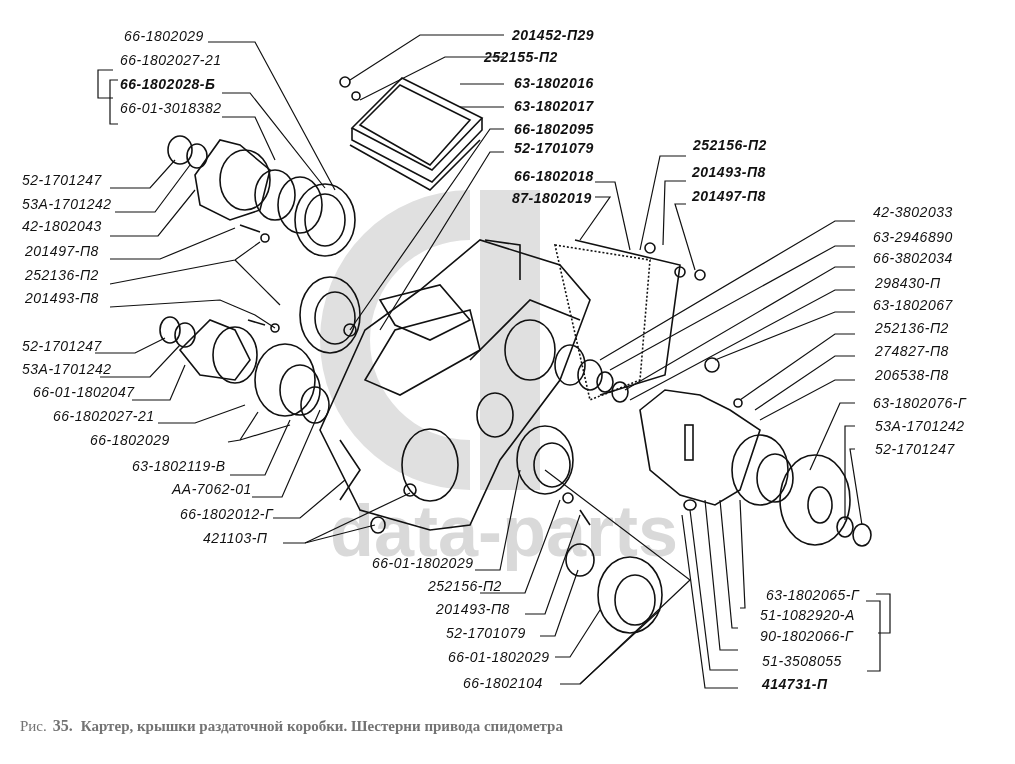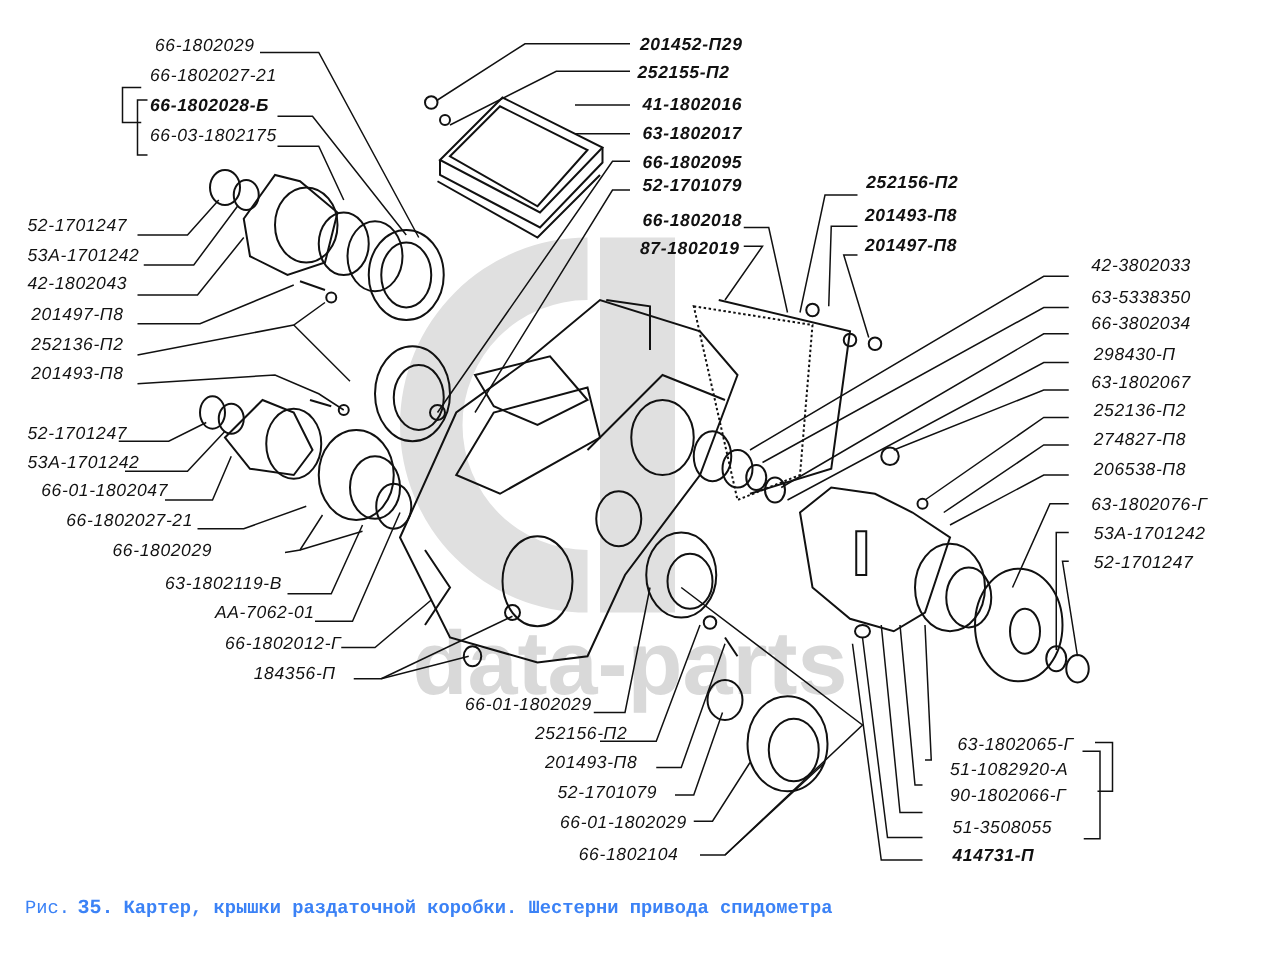--- a/index.html
+++ b/index.html
@@ -1,20 +1,20 @@
 <!DOCTYPE html>
 <html><head>
 <meta charset="utf-8">
 <style>
   html, body { margin:0; padding:0; background:#fff; }
   body { width:1015px; height:764px; position:relative; overflow:hidden; font-family:"Liberation Sans", sans-serif; }
   #canvas { position:absolute; left:0; top:0; width:1015px; height:764px; }
   .lbl { position:absolute; font-family:"Liberation Sans", sans-serif; font-style:italic; font-size:14px; color:#111; white-space:nowrap; letter-spacing:0.5px; line-height:16px; }
   .lbl.b { font-weight:bold; }
-  #caption { position:absolute; left:20px; top:717px; font-family:Liberation Mono, monospace; font-size:15px; color:#3b82f6; white-space:nowrap; }
+  #caption { position:absolute; left:20px; top:717px; font-family:Liberation Serif, serif; font-size:15px; color:#737373; white-space:nowrap; }
   #caption .num { font-weight:bold; font-size:16px; margin:0 8px 0 6px; }
   #caption .txt { font-weight:bold; }
   #watermark-text { position:absolute; left:330px; top:490px; font-family:"Liberation Sans", sans-serif; font-size:72px; color:#d9d9d9; font-weight:bold; white-space:nowrap; }
 </style>
 </head>
 <body>
 
 <div id="watermark-text">data-parts</div>
 
 <svg id="canvas" viewBox="0 0 1015 764" xmlns="http://www.w3.org/2000/svg">
@@ -185,51 +185,51 @@
     <polyline points="866,601 880,601 880,671 867,671"></polyline>
 
     <polyline points="113,70 98,70 98,98 113,98"></polyline>
     <polyline points="118,80 110,80 110,124 118,124"></polyline>
   </g>
 </svg>
 
 <div class="lbl" style="left:124px;top:28px">66-1802029</div>
 <div class="lbl" style="left:120px;top:52px">66-1802027-21</div>
 <div class="lbl b" style="left:120px;top:76px">66-1802028-Б</div>
-<div class="lbl" style="left:120px;top:100px">66-03-1802175</div>
+<div class="lbl" style="left:120px;top:100px">66-01-3018382</div>
 <div class="lbl" style="left:22px;top:172px">52-1701247</div>
 <div class="lbl" style="left:22px;top:196px">53А-1701242</div>
 <div class="lbl" style="left:22px;top:218px">42-1802043</div>
 <div class="lbl" style="left:25px;top:243px">201497-П8</div>
 <div class="lbl" style="left:25px;top:267px">252136-П2</div>
 <div class="lbl" style="left:25px;top:290px">201493-П8</div>
 <div class="lbl" style="left:22px;top:338px">52-1701247</div>
 <div class="lbl" style="left:22px;top:361px">53А-1701242</div>
 <div class="lbl" style="left:33px;top:384px">66-01-1802047</div>
 <div class="lbl" style="left:53px;top:408px">66-1802027-21</div>
 <div class="lbl" style="left:90px;top:432px">66-1802029</div>
 <div class="lbl" style="left:132px;top:458px">63-1802119-В</div>
 <div class="lbl" style="left:172px;top:481px">АА-7062-01</div>
 <div class="lbl" style="left:180px;top:506px">66-1802012-Г</div>
-<div class="lbl" style="left:203px;top:530px">184356-П</div>
+<div class="lbl" style="left:203px;top:530px">421103-П</div>
 
 <div class="lbl b" style="left:512px;top:27px">201452-П29</div>
-<div class="lbl b" style="left:510px;top:49px">252155-П2</div>
-<div class="lbl b" style="left:514px;top:75px">41-1802016</div>
+<div class="lbl b" style="left:484px;top:49px">252155-П2</div>
+<div class="lbl b" style="left:514px;top:75px">63-1802016</div>
 <div class="lbl b" style="left:514px;top:98px">63-1802017</div>
 <div class="lbl b" style="left:514px;top:121px">66-1802095</div>
 <div class="lbl b" style="left:514px;top:140px">52-1701079</div>
 <div class="lbl b" style="left:514px;top:168px">66-1802018</div>
 <div class="lbl b" style="left:512px;top:190px">87-1802019</div>
 
 <div class="lbl b" style="left:693px;top:137px">252156-П2</div>
 <div class="lbl b" style="left:692px;top:164px">201493-П8</div>
 <div class="lbl b" style="left:692px;top:188px">201497-П8</div>
 <div class="lbl" style="left:873px;top:204px">42-3802033</div>
-<div class="lbl" style="left:873px;top:229px">63-5338350</div>
+<div class="lbl" style="left:873px;top:229px">63-2946890</div>
 <div class="lbl" style="left:873px;top:250px">66-3802034</div>
 <div class="lbl" style="left:875px;top:275px">298430-П</div>
 <div class="lbl" style="left:873px;top:297px">63-1802067</div>
 <div class="lbl" style="left:875px;top:320px">252136-П2</div>
 <div class="lbl" style="left:875px;top:343px">274827-П8</div>
 <div class="lbl" style="left:875px;top:367px">206538-П8</div>
 <div class="lbl" style="left:873px;top:395px">63-1802076-Г</div>
 <div class="lbl" style="left:875px;top:418px">53А-1701242</div>
 <div class="lbl" style="left:875px;top:441px">52-1701247</div>
 

